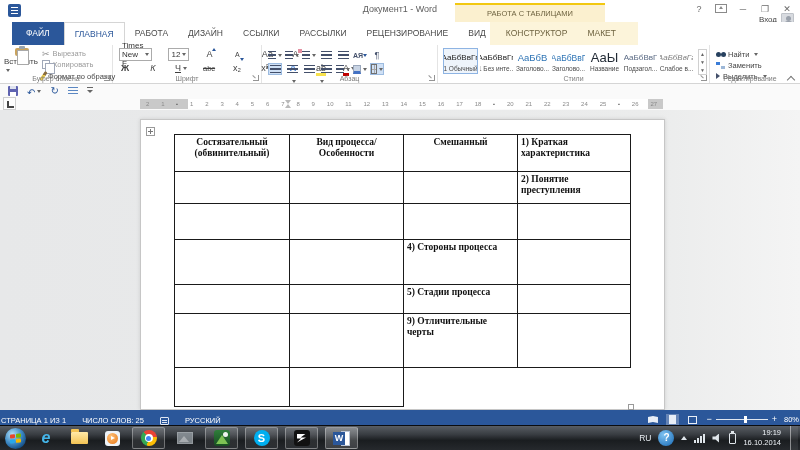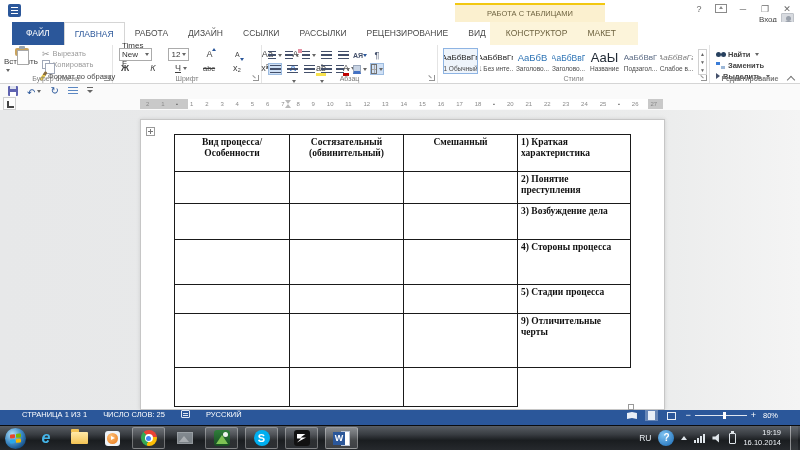--- a/index.html
+++ b/index.html
@@ -99,21 +99,21 @@
   .ssample.h1 { color:#2e74b5; font-size:9.5px; }
   .ssample.h2 { color:#2e74b5; font-size:8.5px; }
   .ssample.ttl { font-size:13px; color:#212a35; }
   .ssample.sub { color:#5a6a84; }
   .ssample.emph { color:#7f7f7f; font-style:italic; }
   .sname { font-size:6.5px; color:#4a4a4a; white-space:nowrap; line-height:9px; }
   .sscroll { position:absolute; right:2px; top:4px; width:9px; height:26px; border:1px solid #d0d0d0; display:flex; flex-direction:column; }
   .sscroll span { flex:1; font-size:5px; color:#666; text-align:center; line-height:8px; }
 
   
-  .g-edit { width:80px; padding:4px 2px 0 6px; border-right:none;font-weight:bold; }
+  .g-edit { width:80px; padding:4px 2px 0 6px; border-right:none; }
   .ed-row { display:flex; align-items:center; gap:3px; font-size:7.5px; color:#444; height:10px; margin-bottom:1px; white-space:nowrap; }
   .find-ico { width:5px; height:5px; border-radius:50%; background:#27415f; box-shadow:5px 0 0 #27415f; margin-right:4px; }
   .repl-ico { width:9px; height:7px; background:
       linear-gradient(#3b7dd8,#3b7dd8) left top/4px 3px no-repeat,
       linear-gradient(#9db8d8,#9db8d8) right bottom/4px 3px no-repeat; }
   .sel-ico { width:0; height:0; border-left:4px solid #44506b; border-top:3px solid transparent; border-bottom:3px solid transparent; }
   .collapse { position:absolute; right:5px; bottom:3px; width:7px; height:5px; }
   .collapse:before { content:""; position:absolute; left:0; top:2px; width:5px; height:5px; border-left:1px solid #777; border-top:1px solid #777; transform:rotate(45deg); }
 
   
@@ -151,21 +151,21 @@
             grid-template-rows:37px 32px 36px 45px 29px 54px 39px;
             border-top:1px solid #1a1a1a; border-left:1px solid #1a1a1a; }
   .cell { border-right:1px solid #1a1a1a; border-bottom:1px solid #1a1a1a;
           font-family:"Liberation Serif", serif; font-weight:bold; font-size:9.5px; line-height:1.2;
           color:#101010; padding:2px 3px; white-space:pre-line; overflow:hidden; }
   .cell.head { text-align:center; }
   .tbl-resize { position:absolute; left:487px; top:284px; width:6px; height:6px; border:1px solid #9a9a9a; background:#fff; }
 
   
   .statusbar { position:absolute; left:0; top:410px; width:800px; height:15px; background:#2b579a; color:#fff;
-               display:flex; align-items:flex-start; font-size:7.5px; padding:0 22px; }
+               display:flex; align-items:flex-end; font-size:7.5px; padding:0 1px; }
   .sb-item { margin-right:16px; white-space:nowrap; }
   .proof-ico { width:9px; height:8px; border:1px solid #dfe6f2; border-radius:1px; position:relative; margin-right:16px; }
   .proof-ico:before { content:""; position:absolute; left:1px; top:2px; width:5px; height:1px; background:#dfe6f2; box-shadow:0 2px 0 #dfe6f2; }
   .sb-right { margin-left:auto; display:flex; align-items:center; gap:7px; }
   .v-ico { width:13px; height:11px; display:flex; align-items:center; justify-content:center; }
   .v-ico.on { background:rgba(255,255,255,.28); }
   .book-ico { width:10px; height:7px; background:linear-gradient(#e8eef7,#e8eef7); clip-path:polygon(0 15%,50% 0,100% 15%,100% 100%,50% 85%,0 100%); }
   .pagelay-ico { width:7px; height:9px; background:#e8eef7; }
   .weblay-ico { width:9px; height:8px; border:1px solid #e8eef7; }
   .zslider { display:flex; align-items:center; gap:4px; }
@@ -227,20 +227,21 @@
 </style>
 </head>
 <body>
 
 <div class="screen">
 
   <div class="titlebar">
     <div class="app-logo">
         <i></i>
       </div>
+    <div class="doc-title">Документ1 - Word</div>
     <div class="ctx-header">РАБОТА С ТАБЛИЦАМИ</div>
     <div class="win-controls">
       <div class="wbtn">?</div>
       <div class="rib-opt"></div>
       <div class="wbtn">─</div>
       <div class="wbtn">❐</div>
       <div class="wbtn">✕</div>
     </div>
     <div class="signin">
       <span>Вход</span>
@@ -482,38 +483,37 @@
         <span>27</span>
       </div>
       <div class="indent-marker"></div>
     </div>
   </div>
 
   <div class="docarea">
     <div class="page">
       <div class="tbl-move"></div>
       <div class="wtable">
+        <div class="cell head">Состязательный
+(обвинительный)</div>
         <div class="cell head">Вид процесса/
 Особенности</div>
-        <div class="cell head">Состязательный
-(обвинительный)</div>
         <div class="cell head">Смешанный</div>
 
         <div class="cell">1) Краткая
 характеристика</div>
         <div class="cell"></div>
         <div class="cell"></div>
         <div class="cell"></div>
 
         <div class="cell">2) Понятие преступления</div>
         <div class="cell"></div>
         <div class="cell"></div>
         <div class="cell"></div>
 
-        <div class="cell">3) Возбуждение дела</div>
         <div class="cell"></div>
         <div class="cell"></div>
         <div class="cell"></div>
 
         <div class="cell">4) Стороны процесса</div>
         <div class="cell"></div>
         <div class="cell"></div>
         <div class="cell"></div>
 
         <div class="cell">5) Стадии процесса</div>

